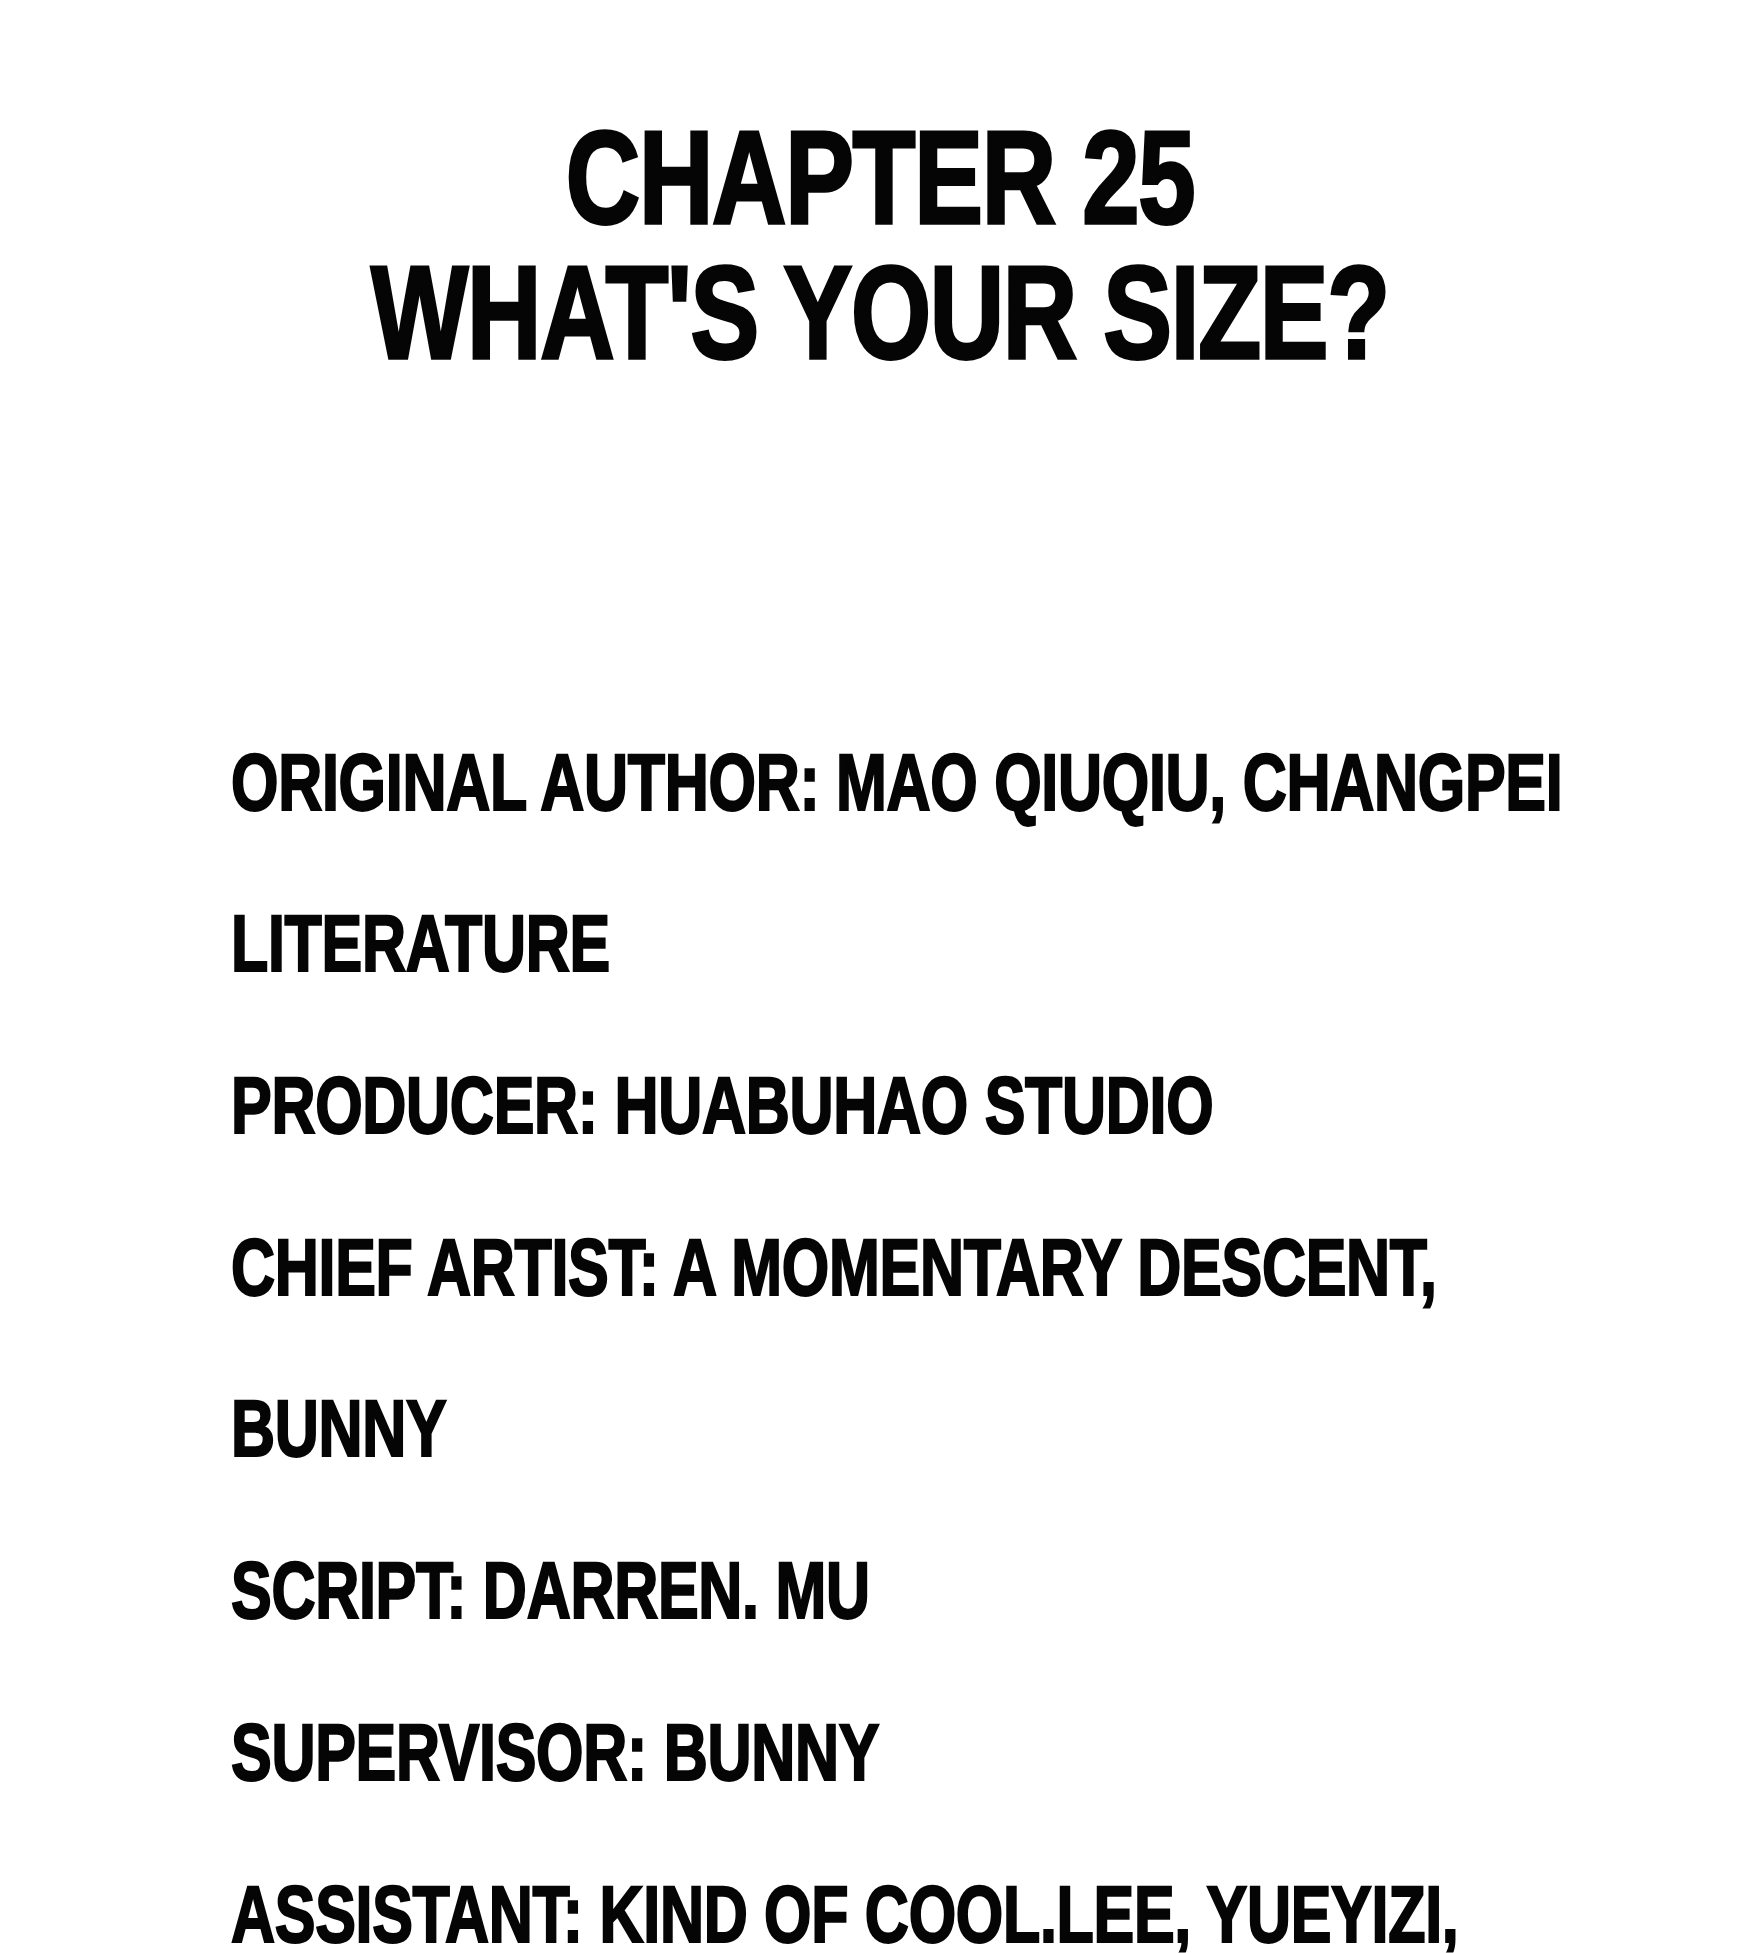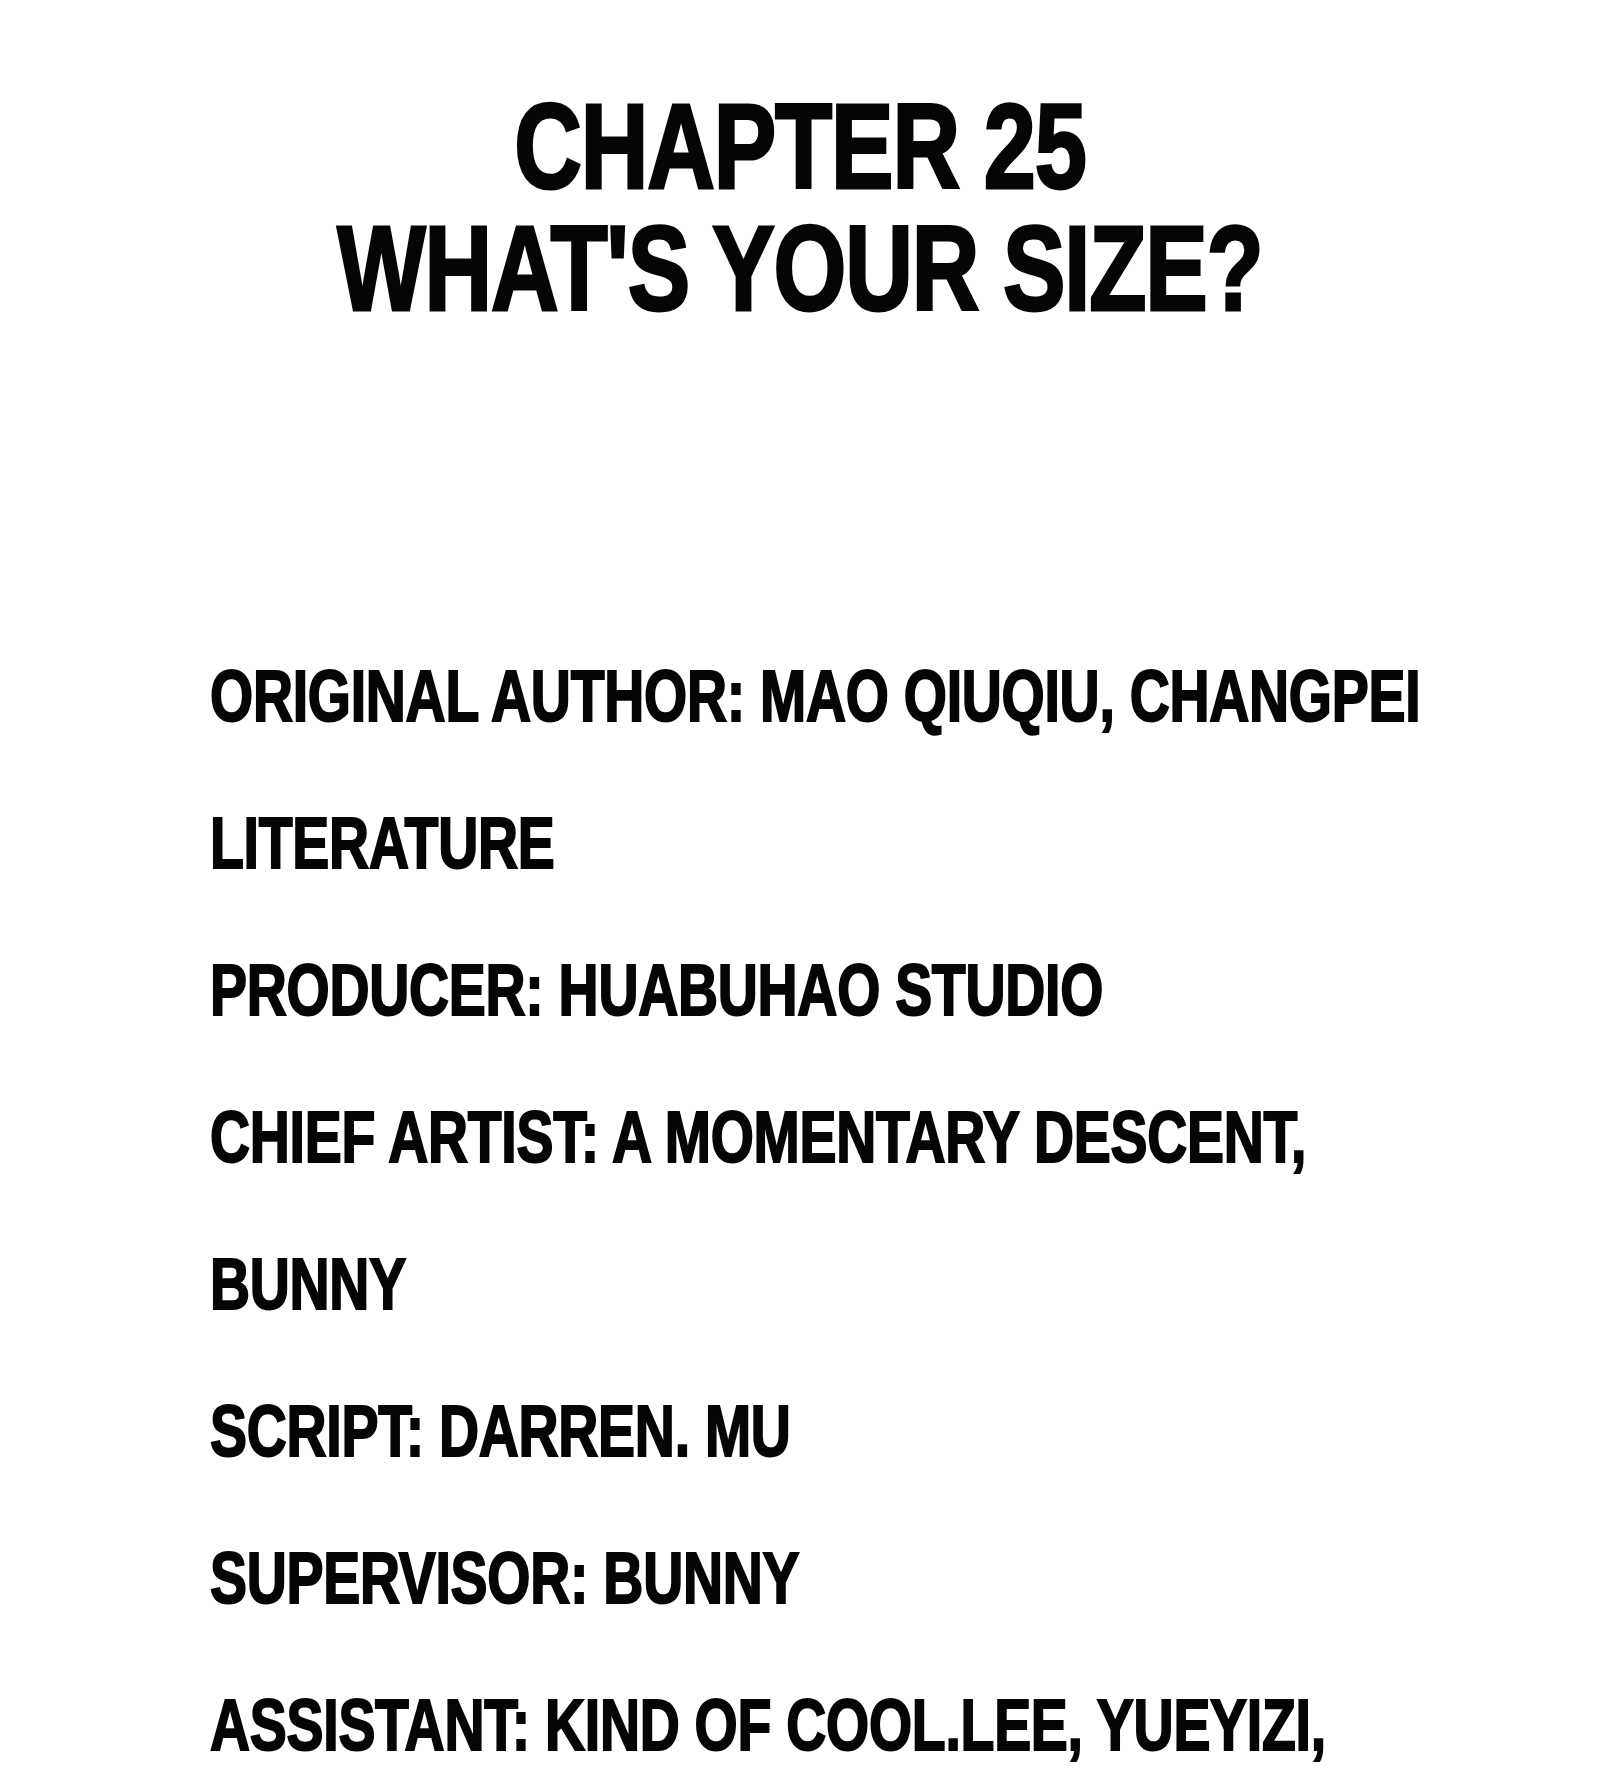--- a/index.html
+++ b/index.html
@@ -11,20 +11,21 @@
     height: 1775px;
     background: #ffffff;
     position: relative;
     overflow: hidden;
     font-family: "Liberation Sans", sans-serif;
   }
   .page {
     position: absolute;
     inset: 0;
     background: #ffffff;
+    margin-top: 16px;
   }
   
   .chapter-title {
     position: absolute;
     top: 85px;
     left: 0;
     width: 1600px;
     margin: 0;
     text-align: center;
     color: #050505;

